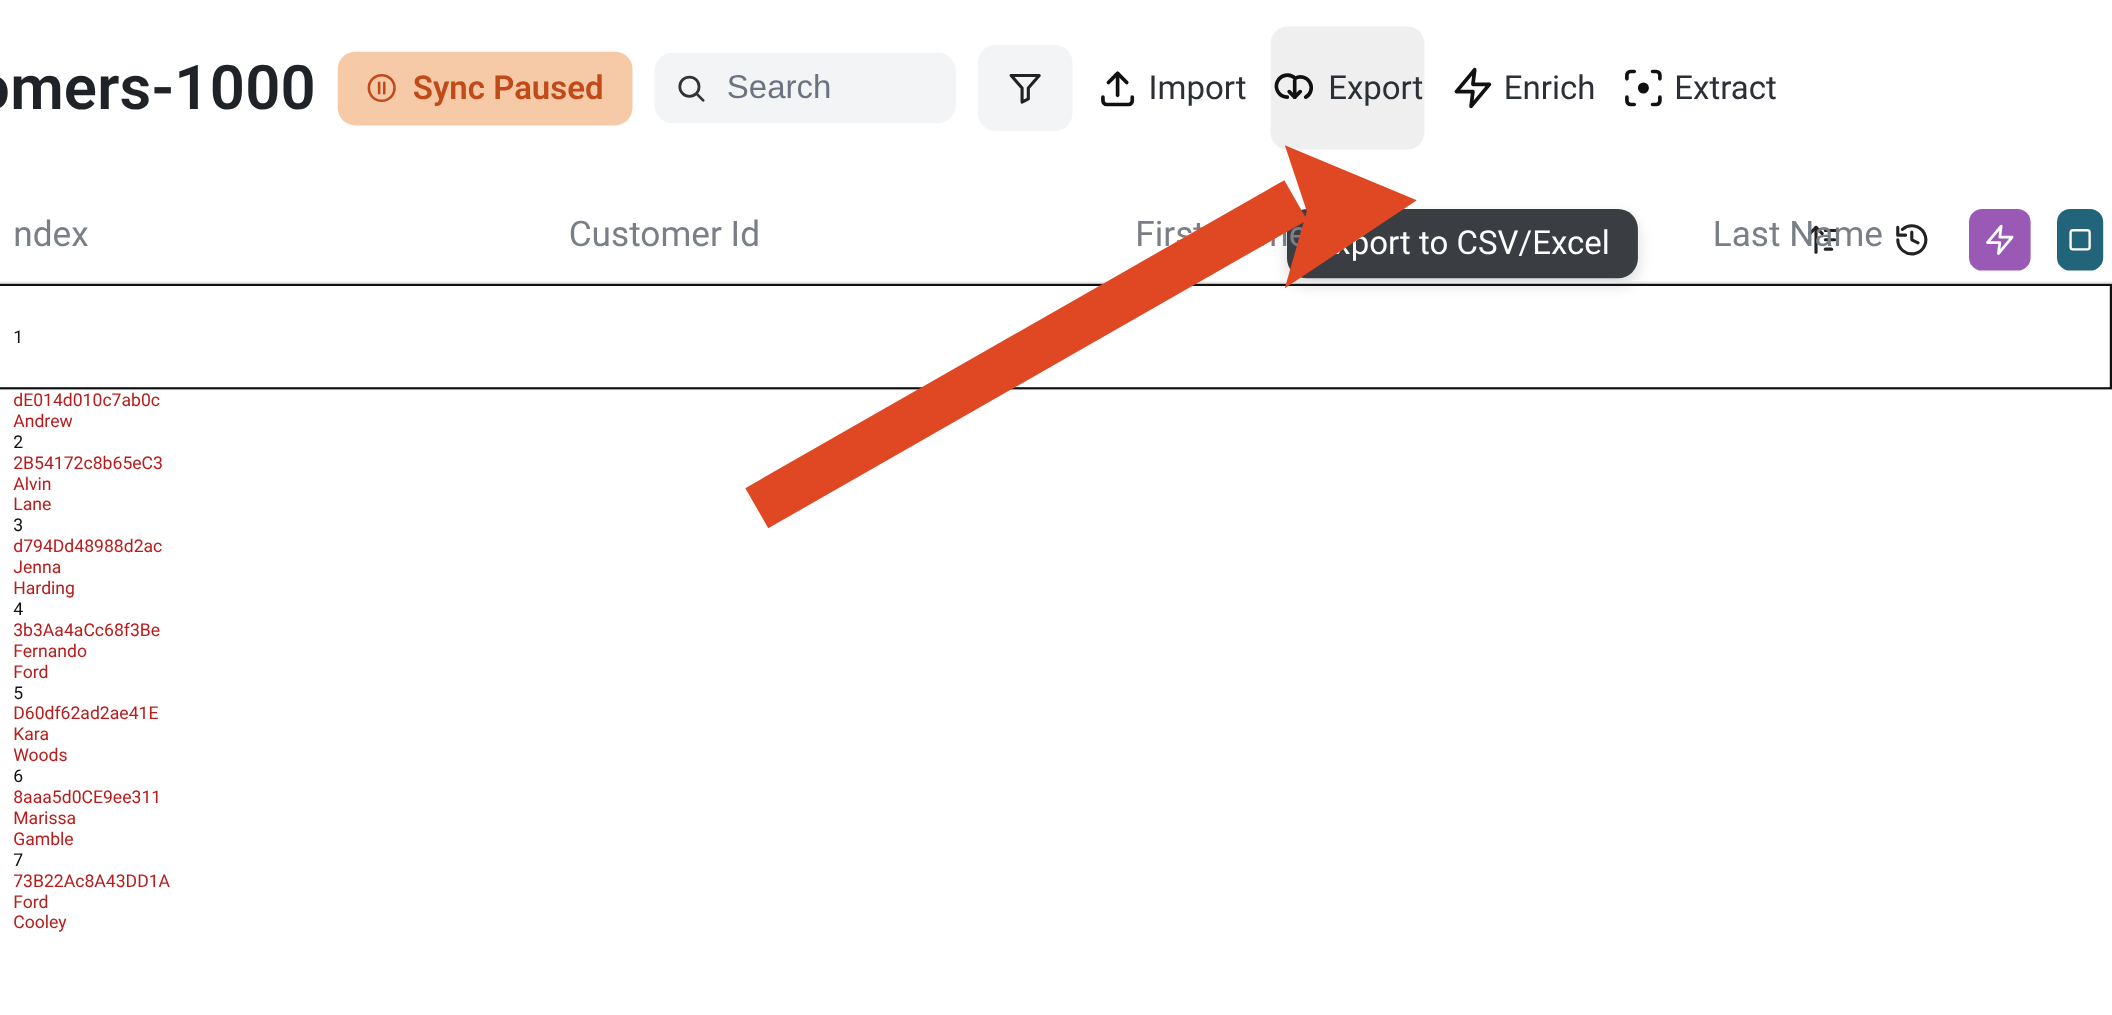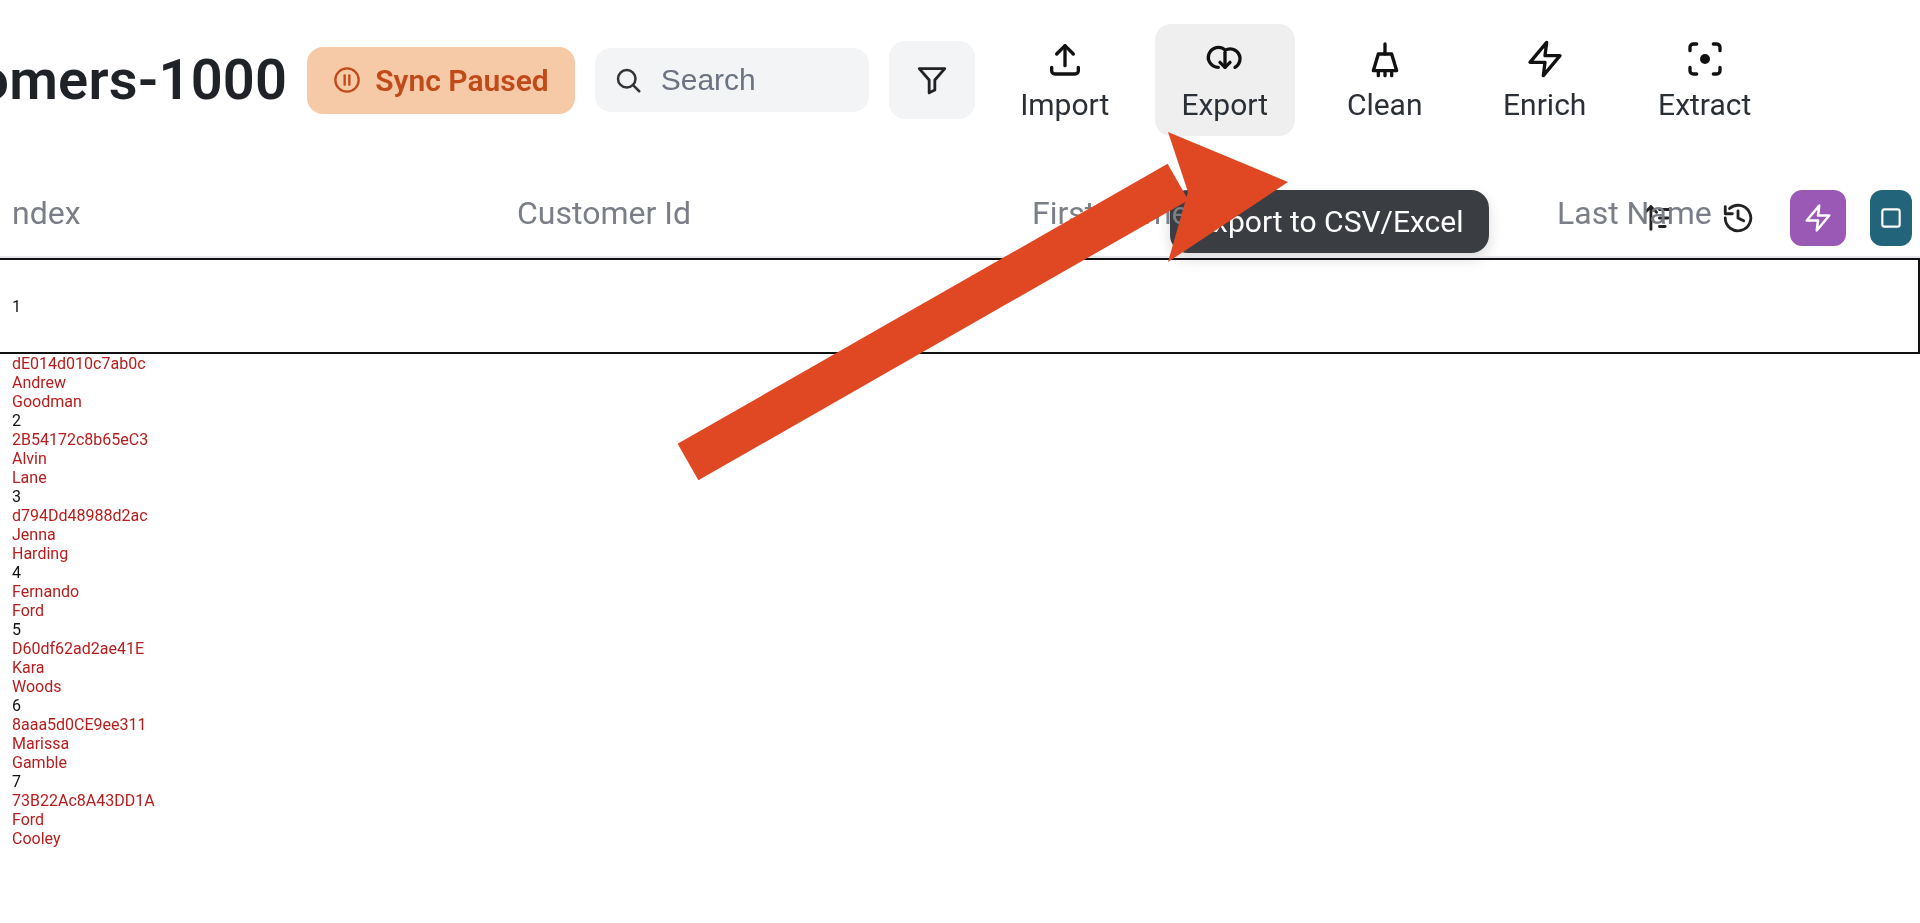--- a/index.html
+++ b/index.html
@@ -24,21 +24,21 @@
   .badge{display:inline-flex;align-items:center;gap:14px;background:var(--orange-bg);color:var(--orange);padding:16px 26px;border-radius:16px;font-size:30px;font-weight:600;}
   .badge .icon{display:inline-flex;color:var(--orange);}
   .search-wrap{display:flex;align-items:center;gap:16px;background:var(--panel);border-radius:16px;padding:14px 18px;width:238px;}
   .search-wrap input{border:0;outline:none;background:transparent;font-size:30px;color:var(--muted);width:100%;}
   .search-wrap input::placeholder{color:var(--muted);}
   .search-wrap .magnifier{color:#333;flex:0 0 auto;}
 
   .square-btn{display:inline-flex;align-items:center;justify-content:center;background:var(--panel);border-radius:16px;width:86px;height:78px;}
   .square-btn .svg,.square-btn svg{display:block;}
 
-  .action{display:flex;flex-direction:column;align-items:center;justify-content:center;gap:8px;width:140px;height:112px;border-radius:16px;}
+  .action{display:flex;flex-direction:row;align-items:center;justify-content:center;gap:8px;width:140px;height:112px;border-radius:16px;}
   .action.export{background:var(--panel2);}
   .action .label{font-size:30px;color:#2b2f36;}
 
   
   .tooltip{position:absolute;background:var(--tooltip);color:#fff;padding:14px 26px;border-radius:18px;font-size:30px;white-space:nowrap;left:1170px;top:190px;box-shadow:0 6px 14px rgba(0,0,0,0.15);} 
 
   
   .right-bar{position:absolute;right:8px;top:190px;display:flex;align-items:center;gap:24px;}
   .icon-btn{display:inline-flex;align-items:center;justify-content:center;width:56px;height:56px;border-radius:10px;color:#222;}
   .icon-btn.purple{background:var(--purple);color:#fff;border-radius:12px;}
@@ -108,30 +108,20 @@
       <span>
         <svg width="44" height="40" viewBox="0 0 24 24" fill="none" stroke="#111" stroke-width="2" stroke-linecap="round" stroke-linejoin="round">
             <path d="M8 17a6 6 0 1 1 4.2-10.3A5 5 0 1 1 18 17"></path>
             <polyline points="9 14 12 17 15 14"></polyline>
             <line x1="12" y1="8" x2="12" y2="17"></line>
           </svg>
       </span>
       <span class="label">Export</span>
     </div>
 
-    <div class="action">
-      <span>
-        <svg width="40" height="40" viewBox="0 0 24 24" fill="none" stroke="#111" stroke-width="2" stroke-linecap="round" stroke-linejoin="round">
-            <path d="M12 3v6"></path>
-            <path d="M8 9h8l3 10H5z"></path>
-            <path d="M8 22v-3M12 22v-3M16 22v-3"></path>
-          </svg>
-      </span>
-      <span class="label">Clean</span>
-    </div>
 
     <div class="action">
       <span>
         <svg width="40" height="40" viewBox="0 0 24 24" fill="none" stroke="#111" stroke-width="2" stroke-linecap="round" stroke-linejoin="round">
             <polygon points="13 2 3 14 12 14 11 22 21 10 12 10 13 2"></polygon>
           </svg>
       </span>
       <span class="label">Enrich</span>
     </div>
 
@@ -195,36 +185,36 @@
       <div class="th">First Name</div>
       <div class="th">Last Name</div>
     </div>
     <div class="tbody">
       <div class="row first">
         <div class="cell index">
             <div class="cell-box">1</div>
           </div>
         <div class="cell">dE014d010c7ab0c</div>
         <div class="cell">Andrew</div>
-        <div class="cell">Goodman</div>
       </div>
       <div class="row">
         <div class="cell index">2</div>
         <div class="cell">2B54172c8b65eC3</div>
         <div class="cell">Alvin</div>
         <div class="cell">Lane</div>
       </div>
       <div class="row">
         <div class="cell index">3</div>
         <div class="cell">d794Dd48988d2ac</div>
         <div class="cell">Jenna</div>
         <div class="cell">Harding</div>
       </div>
       <div class="row">
         <div class="cell index">4</div>
+        <div class="cell">3b3Aa4aCc68f3Be</div>
         <div class="cell">Fernando</div>
         <div class="cell">Ford</div>
       </div>
       <div class="row">
         <div class="cell index">5</div>
         <div class="cell">D60df62ad2ae41E</div>
         <div class="cell">Kara</div>
         <div class="cell">Woods</div>
       </div>
       <div class="row">

